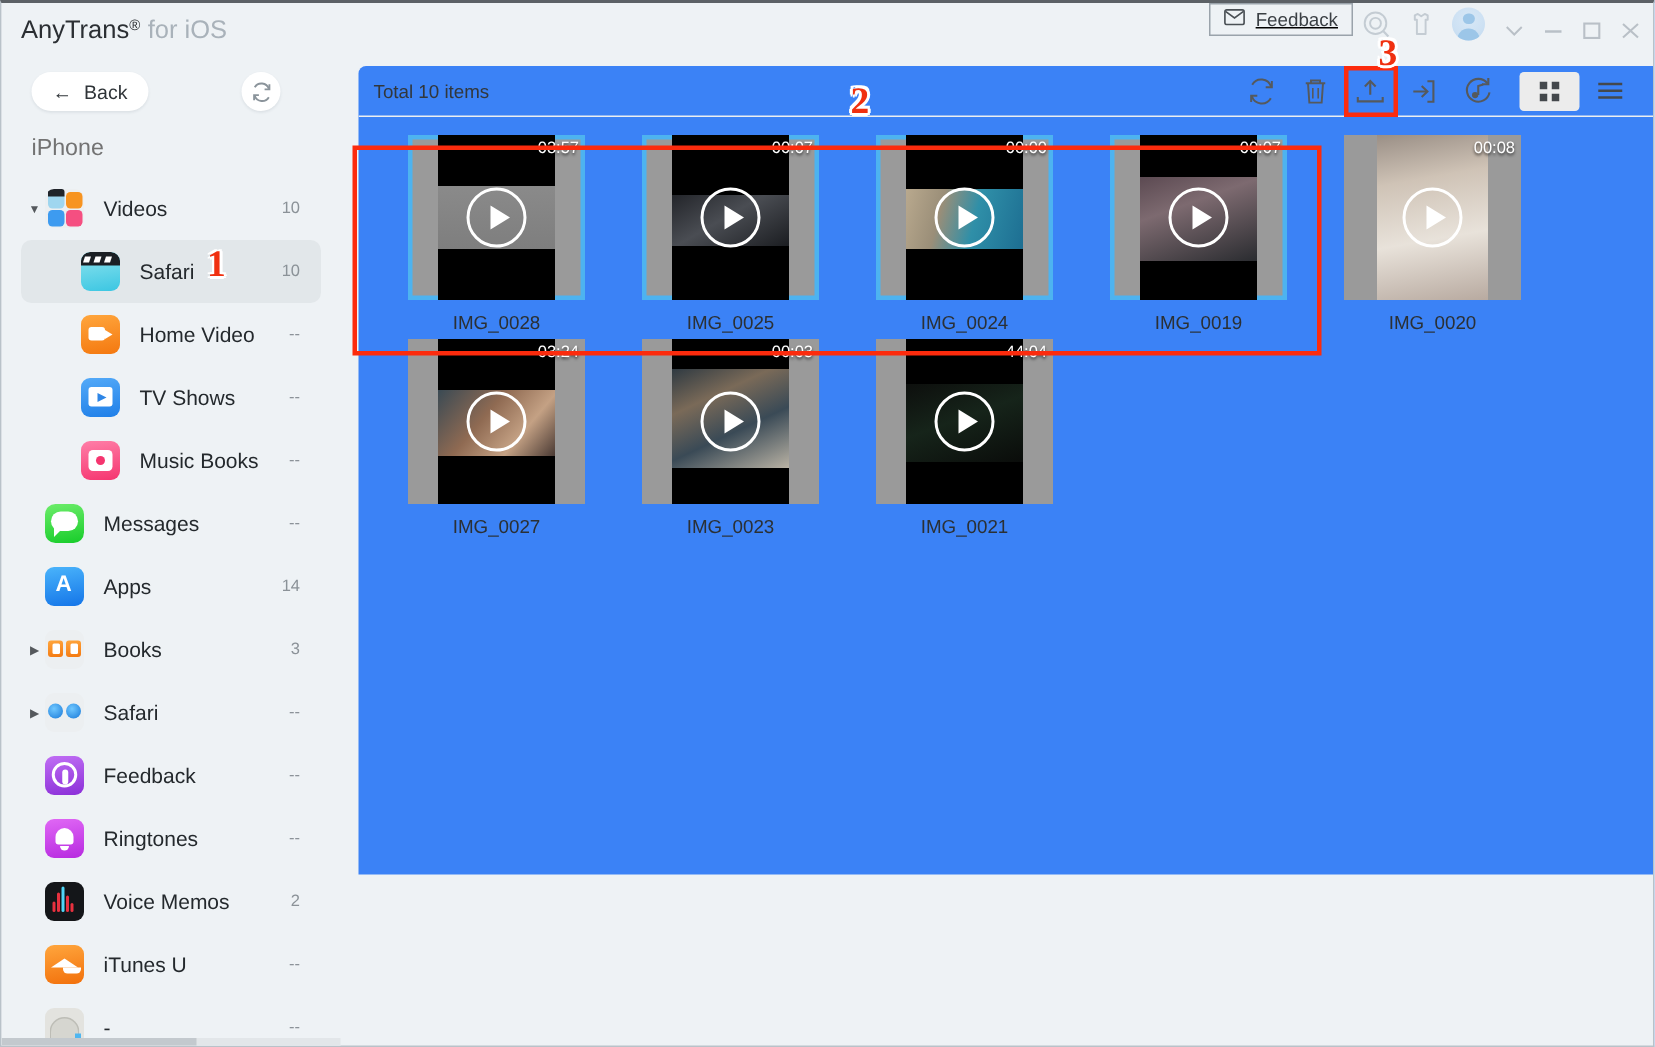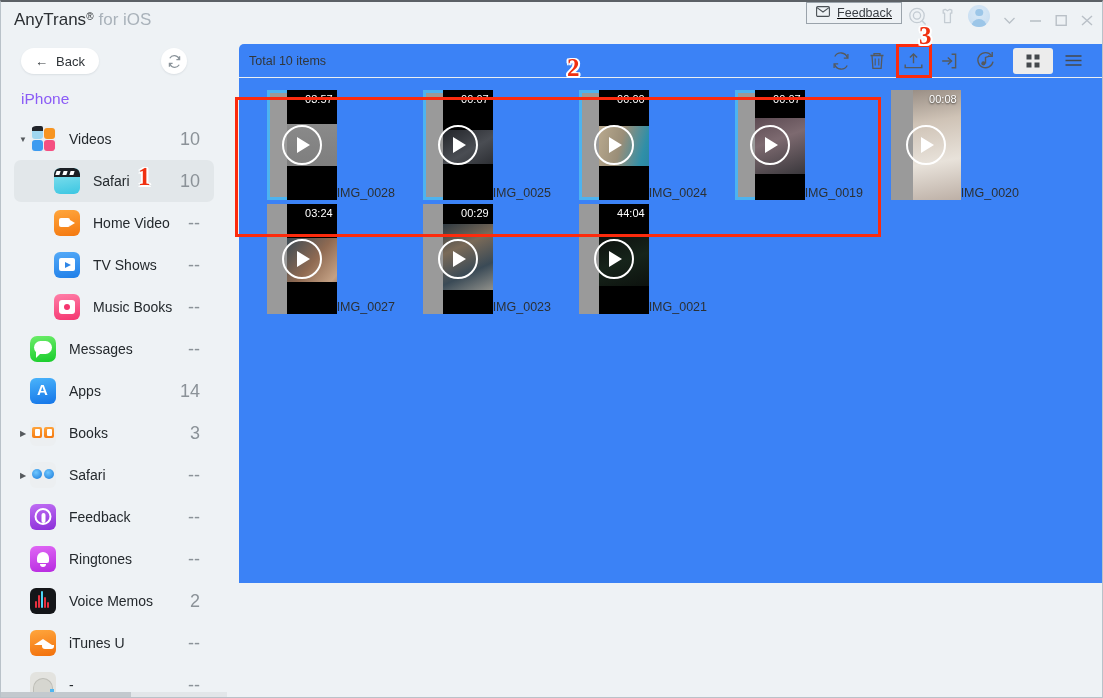--- a/index.html
+++ b/index.html
@@ -74,21 +74,21 @@
     background: #ffffff; display: flex; align-items: center; justify-content: center;
     gap: 8px; font-size: 13px; color: #2f3438; cursor: pointer;
     box-shadow: 0 1px 2px rgba(40,60,80,.10);
   }
   #refresh-left {
     margin-left: 62px; width: 26px; height: 26px; border-radius: 50%;
     background: #fff; display: flex; align-items: center; justify-content: center;
     cursor: pointer; box-shadow: 0 1px 2px rgba(40,60,80,.10);
   }
   #device-name {
-    margin: 6px 0 0 20px; font-size: 15.5px; color: #8b5cf6; height: 28px;
+    margin: 6px 0 0 20px; font-size: 15.5px; color: #737373; height: 28px;
   }
 
   .nav-item {
     position: relative; height: 42px; display: flex; align-items: center;
     margin: 0 13px; border-radius: 7px; cursor: pointer;
   }
   .nav-item.selected { background: #e2e7ea; }
   .nav-item .tri {
     width: 14px; margin-left: 2px; font-size: 8px; color: #55595d; text-align: center;
   }
@@ -97,21 +97,21 @@
     width: 26px; height: 26px; border-radius: 6px; flex: 0 0 26px;
     position: relative; overflow: hidden;
   }
   .nav-item .lbl {
     margin-left: 13px; font-size: 14px; color: #24292d; flex: 1 1 auto;
   }
   .nav-item.child { padding-left: 0; }
   .nav-item.child .nav-icon { margin-left: 24px; }
   .nav-item.root .nav-icon { margin-left: 0px; }
   .nav-item .cnt {
-    font-size: 18px; color: #8b9298; margin-right: 14px; min-width: 16px; text-align: right;
+    font-size: 11px; color: #8b9298; margin-right: 14px; min-width: 16px; text-align: right;
   }
   .badge1 {
     position: absolute; left: 124px; top: 3px;
     font-size: 25px; font-weight: bold; color: #f03010;
     font-family: "Liberation Serif", serif;
     text-shadow: -1.5px -1.5px 0 #fff, 1.5px -1.5px 0 #fff, -1.5px 1.5px 0 #fff,
                   1.5px 1.5px 0 #fff, 0 2px 0 #fff, 2px 0 0 #fff;
   }
 
   
@@ -243,21 +243,21 @@
   }
   .vbtn.active { background: #ececec; }
 
   
   #grid {
     position: relative; padding: 8px 0 0 0;
   }
   .grid-row { display: flex; }
   .cell {
     width: 128px; margin-left: 28px; margin-top: 4px;
-    display: flex; flex-direction: row; align-items: flex-end;
+    display: flex; flex-direction: column; align-items: center;
     cursor: pointer;
   }
   .thumb {
     width: 118px; height: 110px; position: relative; overflow: hidden;
     background: #9a9a9a;
   }
   .thumb.sel { outline: 3px solid #4db3f0; outline-offset: -3px; }
   .tb-black {
     position: absolute; left: 20px; top: 0; width: 78px; height: 110px; background: #000;
   }
@@ -649,21 +649,21 @@
               <div class="tb-strip" style="top: 34px; height: 44px;;background:linear-gradient(130deg,#3a4a54 0%,#8f6a52 40%,#c4a184 70%,#4a3a34 100%);"></div>
               <div class="dur">03:24</div>
               <div class="play"></div>
             </div>
             <div class="caption">IMG_0027</div>
           </div>
           <div class="cell">
             <div class="thumb" style="background: rgb(154, 154, 154);">
               <div class="tb-black"></div>
               <div class="tb-strip" style="top: 20px; height: 66px;;background:linear-gradient(155deg,#2f3a42 0%,#7a6a58 30%,#3a4a56 60%,#b9b2a4 100%);"></div>
-              <div class="dur">00:29</div>
+              <div class="dur">00:03</div>
               <div class="play"></div>
             </div>
             <div class="caption">IMG_0023</div>
           </div>
           <div class="cell">
             <div class="thumb" style="background: rgb(154, 154, 154);">
               <div class="tb-black"></div>
               <div class="tb-strip" style="top: 30px; height: 52px;;background:linear-gradient(160deg,#0d0f0d 0%,#16241a 45%,#0a0c0a 100%);"></div>
               <div class="dur">44:04</div>
               <div class="play"></div>

